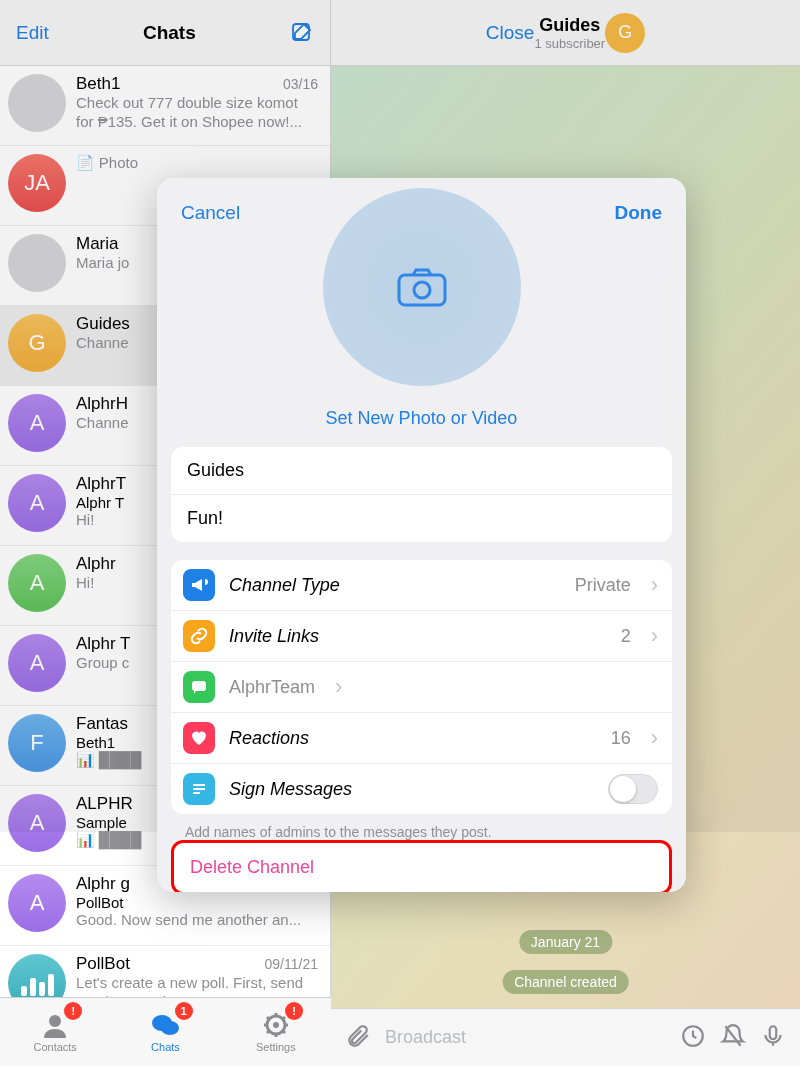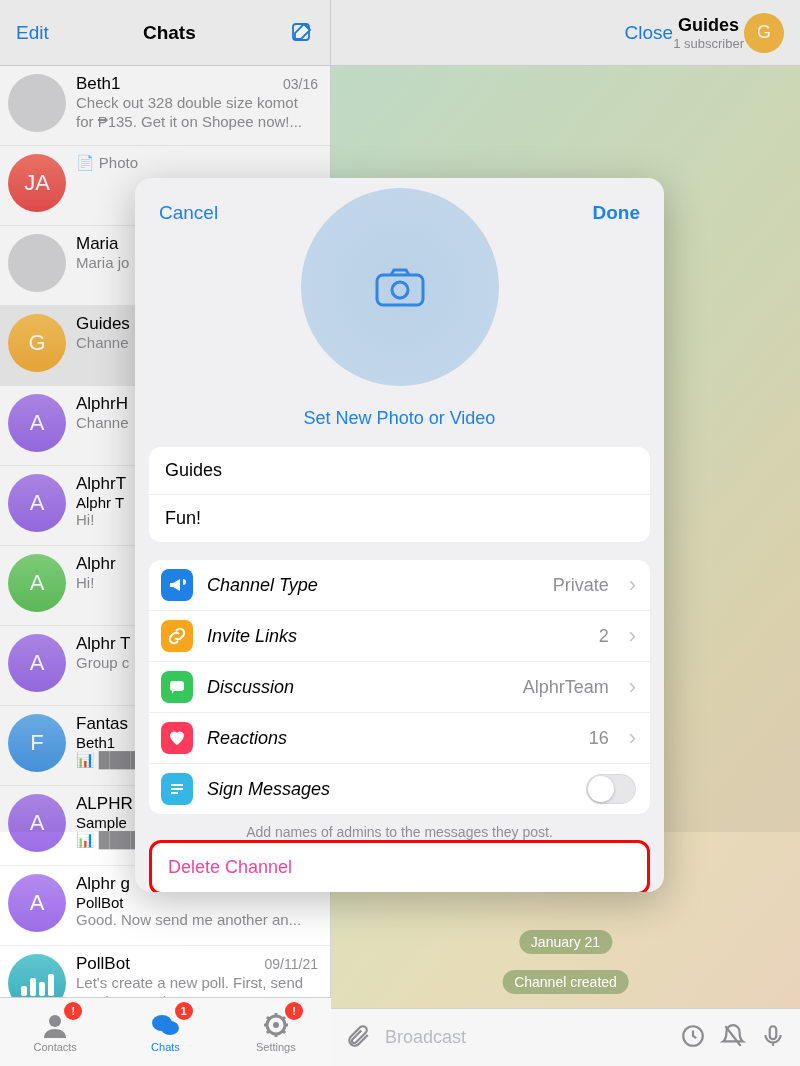--- a/index.html
+++ b/index.html
@@ -47,21 +47,21 @@
 .badge {
   position: absolute; top: 4px; right: 28px; min-width: 18px; height: 18px;
   background: #ff3b30; color: #fff; font-size: 11px; font-weight: 600;
   border-radius: 10px; display: flex; align-items: center; justify-content: center; padding: 0 4px;
 }
 
 
 .right { position: absolute; left: 331px; top: 0; width: 469px; height: 1066px; background: linear-gradient(130deg, #c9e6d2 0%, #d7e3bf 40%, #e6ddb8 70%, #e9d2bb 100%); }
 .right-header {
   height: 66px; background: #f6f6f7; border-bottom: 1px solid #d5d6d9;
-  display: flex; align-items: center; padding: 0 16px; justify-content: flex-end;
+  display: flex; align-items: center; padding: 0 16px; justify-content: center;
 }
 .right-header .close { color: #1f80e6; font-size: 19px; }
 .right-header .center { text-align: center; }
 .right-header .ch-title { font-weight: 600; font-size: 18px; }
 .right-header .ch-sub { font-size: 13px; color: #8f8f94; }
 .right-header .avatar-sm {
   width: 40px; height: 40px; border-radius: 50%; background: #f5b946;
   display: flex; align-items: center; justify-content: center; color: #fff; font-size: 18px;
 }
 
@@ -75,21 +75,21 @@
   position: absolute; bottom: 0; left: 0; right: 0; height: 58px;
   background: #f6f6f7; border-top: 1px solid #d3d3d6; display: flex; align-items: center; padding: 0 14px; gap: 14px;
 }
 .right-input .attach svg { stroke: #8b8b90; }
 .right-input .broadcast { flex: 1; color: #b9bbc0; font-size: 18px; }
 .right-input .ricon svg { stroke: #8b8b90; }
 
 
 .overlay { position: absolute; inset: 0; background: rgba(0,0,0,0.05); }
 .modal {
-  position: absolute; left: 135px; top: 178px; width: 529px; height: 714px;
+  position: absolute; left: 157px; top: 178px; width: 529px; height: 714px;
   background: #f0f0f3; border-radius: 16px; box-shadow: 0 10px 40px rgba(0,0,0,0.25);
   overflow: hidden;
 }
 .modal-header { display: flex; justify-content: space-between; padding: 24px 24px 0 24px; }
 .modal-header span { font-size: 19px; }
 .cancel { color: #1f80e6; }
 .done { color: #1f80e6; font-weight: 600; }
 
 .photo-circle {
   width: 198px; height: 198px; border-radius: 50%;
@@ -114,21 +114,21 @@
 .svalue { font-size: 18px; color: #8f8f94; margin-right: 6px; }
 .chev { color: #c5c5c9; font-size: 22px; font-weight: 300; }
 .toggle {
   width: 50px; height: 30px; border-radius: 15px; background: #e7e7ea;
   border: 1px solid #d9d9dc; position: relative;
 }
 .toggle::after {
   content: ""; position: absolute; left: 1px; top: 1px; width: 26px; height: 26px;
   background: #fff; border-radius: 50%; box-shadow: 0 1px 3px rgba(0,0,0,0.25);
 }
-.hint { color: #8f8f94; font-size: 14px; margin: -8px 28px 0 28px; text-align: center; }
+.hint { color: #8f8f94; font-size: 14px; margin: -8px 28px 0 28px; }
 
 .delete-card { background: #fff; border-radius: 12px; margin: 0 14px; border: 3px solid #ff0000; }
 .delete-row { padding: 14px 16px; color: #ec4899; font-size: 18px; }
 
 
 .av-photo { background: #d5d5d7; }
 .av-red { background: linear-gradient(180deg,#f6776b,#e94f4f); }
 .av-yellow { background: linear-gradient(180deg,#f7c35c,#f1ad3c); }
 .av-purple { background: linear-gradient(180deg,#b48bf0,#9b6ee6); }
 .av-green { background: linear-gradient(180deg,#85d680,#5fc35c); }
@@ -158,21 +158,21 @@
     <div class="chat-list" id="chat-list">
         <div class="chat-row">
           <div class="avatar av-photo"></div>
           <div class="chat-body">
             <div class="chat-top">
               <span class="chat-name">Beth1</span>
               <span class="chat-date">
                 <span>03/16</span>
               </span>
             </div>
-            <div class="chat-msg">Check out 328 double size komot for ₱135. Get it on Shopee now!...</div>
+            <div class="chat-msg">Check out 777 double size komot for ₱135. Get it on Shopee now!...</div>
           </div>
         </div>
         <div class="chat-row">
           <div class="avatar av-red">JA</div>
           <div class="chat-body">
             <div class="chat-msg">📄 Photo</div>
           </div>
         </div>
         <div class="chat-row">
           <div class="avatar av-photo"></div>
@@ -437,21 +437,20 @@
         <span class="svalue">2</span>
         <span class="chev">›</span>
       </div>
       <div class="setting-row">
         <div class="sicon" style="background:#35c759">
           <svg width="20" height="20" viewBox="0 0 20 20" fill="#fff">
               <rect x="3" y="4" width="14" height="10" rx="3"></rect>
               <path d="M7 14l-2 3v-3"></path>
             </svg>
         </div>
-        <span class="slabel">Discussion</span>
         <span class="svalue">AlphrTeam</span>
         <span class="chev">›</span>
       </div>
       <div class="setting-row">
         <div class="sicon" style="background:#ff3b5c">
           <svg width="20" height="20" viewBox="0 0 20 20" fill="#fff">
               <path d="M10 17s-7-4.5-7-10a4 4 0 017-2 4 4 0 017 2c0 5.5-7 10-7 10z"></path>
             </svg>
         </div>
         <span class="slabel">Reactions</span>

